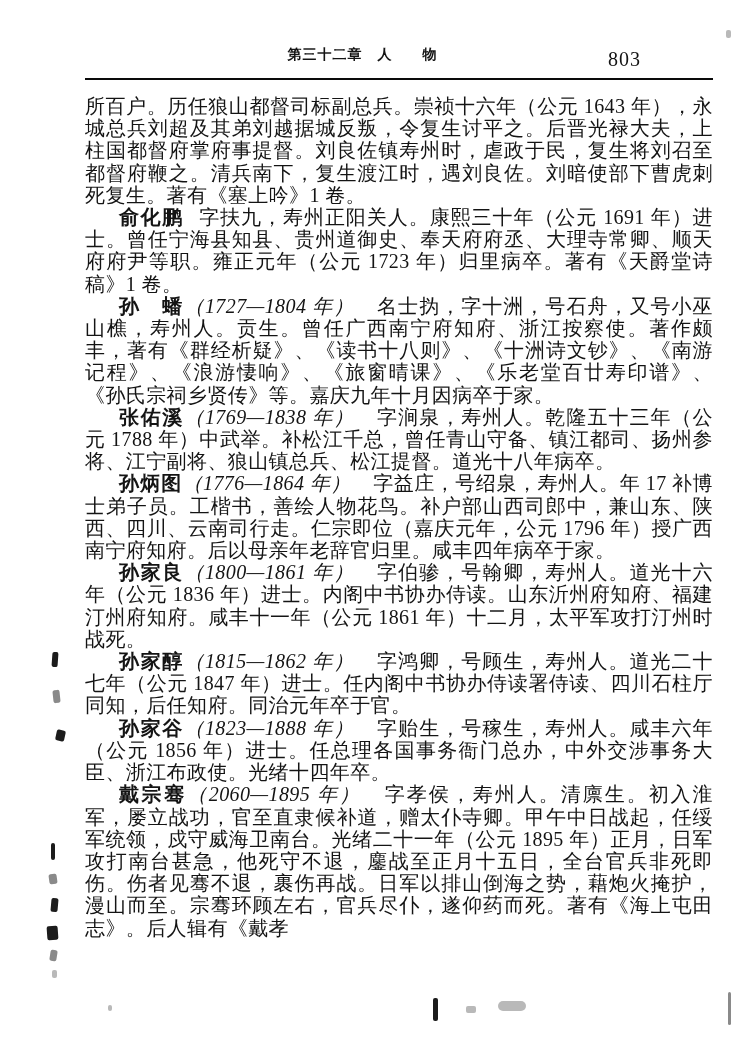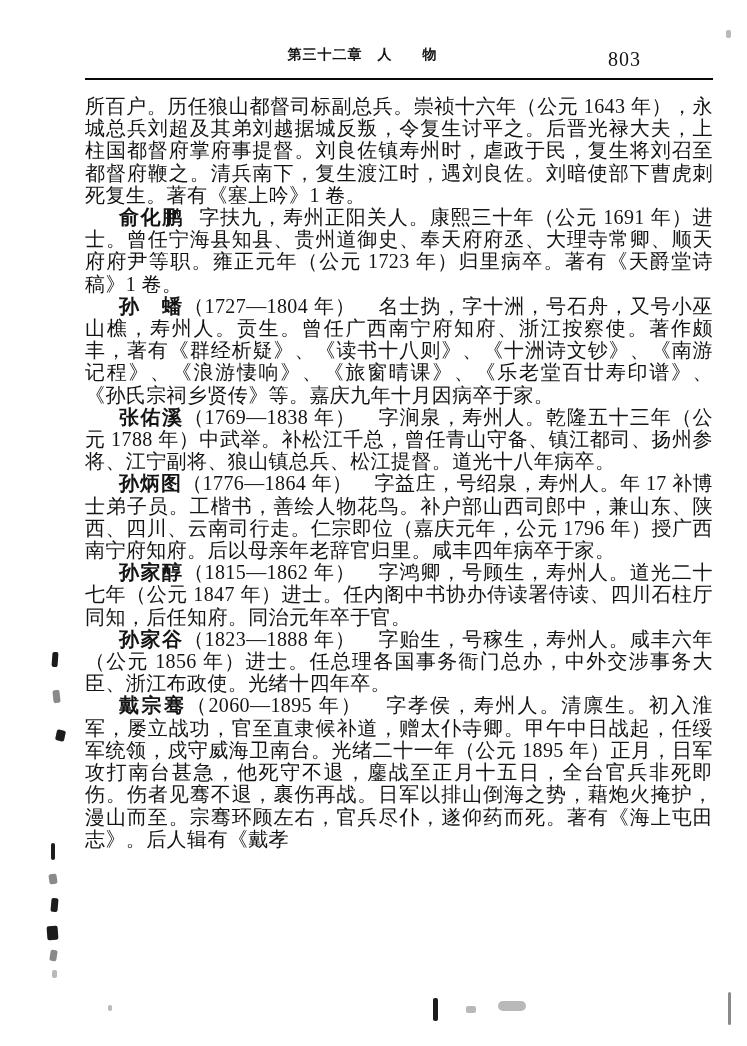--- a/index.html
+++ b/index.html
@@ -31,21 +31,21 @@
   }
   
   .body{
     position:absolute;top:95px;left:85px;width:628px;
     font-size:20px;line-height:22.2px;letter-spacing:0.4px;
     text-align:justify;
   }
   .body p{margin:0;}
   .body p.entry{text-indent:34px;}
   .entry-name{font-weight:700;letter-spacing:1px;}
-  .entry-years{font-weight:400;}
+  .entry-years{font-weight:400;font-style:italic;}
   .gap{display:inline-block;}
   .gap-n{width:0.75em;}
   .gap-w{width:1.1em;}
   
   .smudge{position:absolute;background:#1c1c1c;border-radius:2px;}
   .smudge.light{background:#8a8a8a;}
   .smudge.faint{background:#b9b9b9;}
 </style>
 </head>
 <body>
@@ -63,20 +63,21 @@
     <p class="cont"><span>所百户。历任狼山都督司标副总兵。崇祯十六年（公元 1643 年），永城总兵刘超及其弟刘越据城反叛，令复生讨平之。后晋光禄大夫，上柱国都督府掌府事提督。刘良佐镇寿州时，虐政于民，复生将刘召至都督府鞭之。清兵南下，复生渡江时，遇刘良佐。刘暗使部下曹虎刺死复生。著有《塞上吟》1 卷。</span></p>
 
     <p class="entry"><span class="entry-name">俞化鹏</span><span class="gap gap-n"></span><span>字扶九，寿州正阳关人。康熙三十年（公元 1691 年）进士。曾任宁海县知县、贵州道御史、奉天府府丞、大理寺常卿、顺天府府尹等职。雍正元年（公元 1723 年）归里病卒。著有《天爵堂诗稿》1 卷。</span></p>
 
     <p class="entry"><span class="entry-name">孙　蟠</span><span class="entry-years">（1727—1804 年）</span><span class="gap gap-w"></span><span>名士㧑，字十洲，号石舟，又号小巫山樵，寿州人。贡生。曾任广西南宁府知府、浙江按察使。著作颇丰，著有《群经析疑》、《读书十八则》、《十洲诗文钞》、《南游记程》、《浪游悽响》、《旅窗晴课》、《乐老堂百廿寿印谱》、《孙氏宗祠乡贤传》等。嘉庆九年十月因病卒于家。</span></p>
 
     <p class="entry"><span class="entry-name">张佑溪</span><span class="entry-years">（1769—1838 年）</span><span class="gap gap-w"></span><span>字涧泉，寿州人。乾隆五十三年（公元 1788 年）中武举。补松江千总，曾任青山守备、镇江都司、扬州参将、江宁副将、狼山镇总兵、松江提督。道光十八年病卒。</span></p>
 
     <p class="entry"><span class="entry-name">孙炳图</span><span class="entry-years">（1776—1864 年）</span><span class="gap gap-w"></span><span>字益庄，号绍泉，寿州人。年 17 补博士弟子员。工楷书，善绘人物花鸟。补户部山西司郎中，兼山东、陕西、四川、云南司行走。仁宗即位（嘉庆元年，公元 1796 年）授广西南宁府知府。后以母亲年老辞官归里。咸丰四年病卒于家。</span></p>
 
+    <p class="entry"><span class="entry-name">孙家良</span><span class="entry-years">（1800—1861 年）</span><span class="gap gap-w"></span><span>字伯骖，号翰卿，寿州人。道光十六年（公元 1836 年）进士。内阁中书协办侍读。山东沂州府知府、福建汀州府知府。咸丰十一年（公元 1861 年）十二月，太平军攻打汀州时战死。</span></p>
 
     <p class="entry"><span class="entry-name">孙家醇</span><span class="entry-years">（1815—1862 年）</span><span class="gap gap-w"></span><span>字鸿卿，号顾生，寿州人。道光二十七年（公元 1847 年）进士。任内阁中书协办侍读署侍读、四川石柱厅同知，后任知府。同治元年卒于官。</span></p>
 
     <p class="entry"><span class="entry-name">孙家谷</span><span class="entry-years">（1823—1888 年）</span><span class="gap gap-w"></span><span>字贻生，号稼生，寿州人。咸丰六年（公元 1856 年）进士。任总理各国事务衙门总办，中外交涉事务大臣、浙江布政使。光绪十四年卒。</span></p>
 
     <p class="entry"><span class="entry-name">戴宗骞</span><span class="entry-years">（2060—1895 年）</span><span class="gap gap-w"></span><span>字孝侯，寿州人。清廪生。初入淮军，屡立战功，官至直隶候补道，赠太仆寺卿。甲午中日战起，任绥军统领，戍守威海卫南台。光绪二十一年（公元 1895 年）正月，日军攻打南台甚急，他死守不退，鏖战至正月十五日，全台官兵非死即伤。伤者见骞不退，裹伤再战。日军以排山倒海之势，藉炮火掩护，漫山而至。宗骞环顾左右，官兵尽仆，遂仰药而死。著有《海上屯田志》。后人辑有《戴孝</span></p>
 
   </div>
 
   <div class="smudge" style="left:52px;top:652px;width:6px;height:15px;transform:rotate(4deg);"></div>

